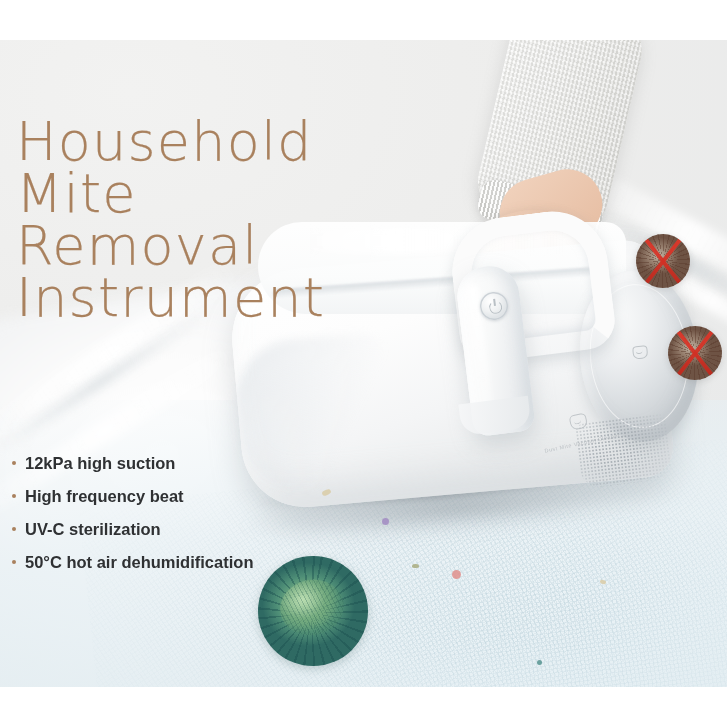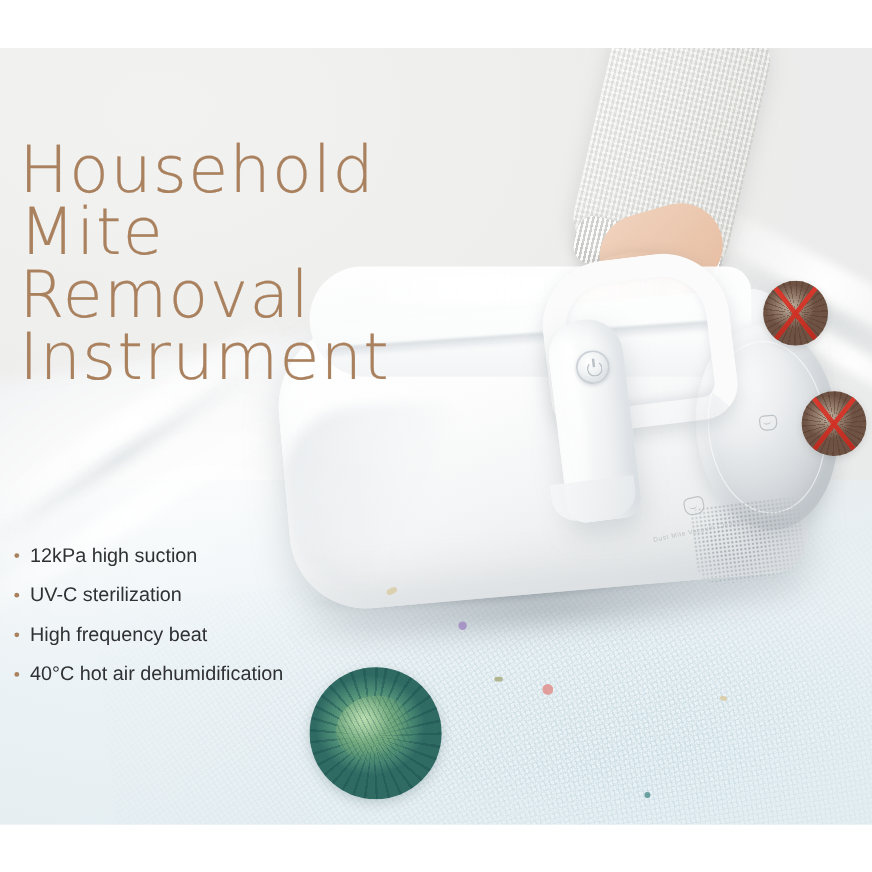--- a/index.html
+++ b/index.html
@@ -296,20 +296,21 @@
   }
   .bullets{position:absolute;left:10px;top:452px;width:300px;}
   .bullet-row{display:flex;align-items:flex-start;margin-bottom:10px;height:23px;}
   .bullet-dot{
     width:4px;height:4px;border-radius:50%;background:#a9815e;
     margin:9px 9px 0 2px;flex:0 0 auto;
   }
   .bullet-text{
     color:#2f3133;font-size:16.5px;line-height:23px;white-space:nowrap;
     font-family:"Liberation Sans","DejaVu Sans",sans-serif;
+    font-weight:bold;
   }
 </style>
 </head>
 <body>
 
 <div id="stage">
 
   <div class="photo">
 
     <div class="duvet"></div>
@@ -413,25 +414,25 @@
 Mite Removal
 Instrument</div>
 
   <div class="bullets">
     <div class="bullet-row">
       <span class="bullet-dot"></span>
       <span class="bullet-text">12kPa high suction</span>
     </div>
     <div class="bullet-row">
       <span class="bullet-dot"></span>
-      <span class="bullet-text">UV-C sterilization</span>
+      <span class="bullet-text">High frequency beat</span>
     </div>
     <div class="bullet-row">
       <span class="bullet-dot"></span>
-      <span class="bullet-text">High frequency beat</span>
+      <span class="bullet-text">UV-C sterilization</span>
     </div>
     <div class="bullet-row">
       <span class="bullet-dot"></span>
-      <span class="bullet-text">40°C hot air dehumidification</span>
+      <span class="bullet-text">50°C hot air dehumidification</span>
     </div>
   </div>
 
 </div>
 
 </body></html>

